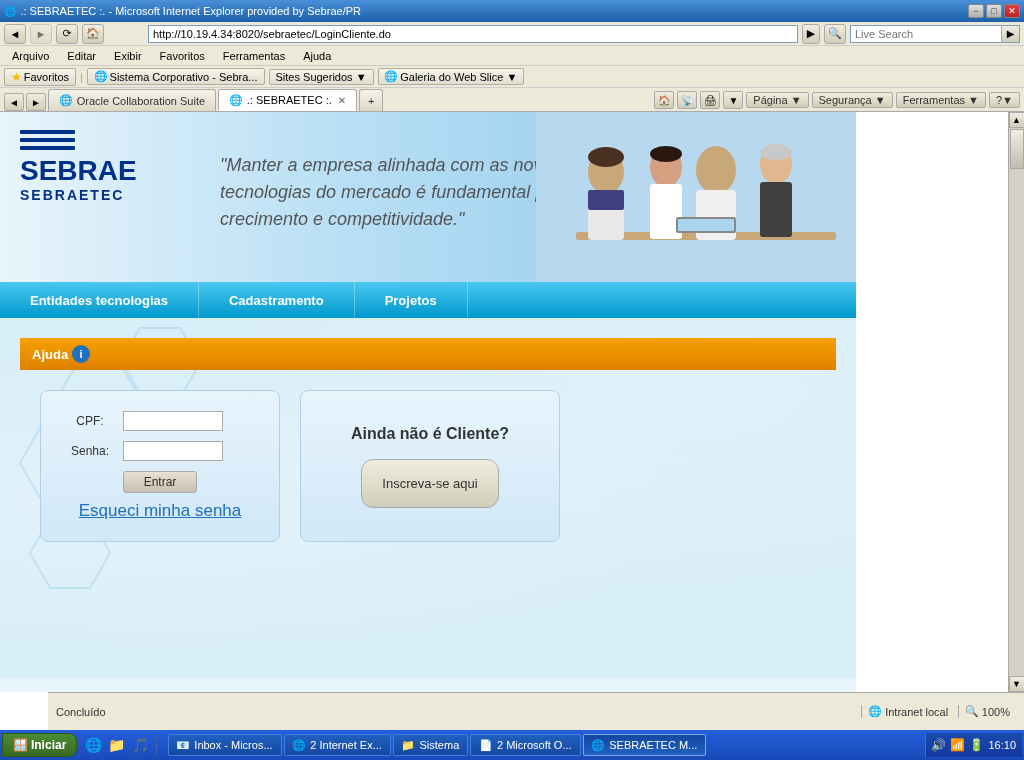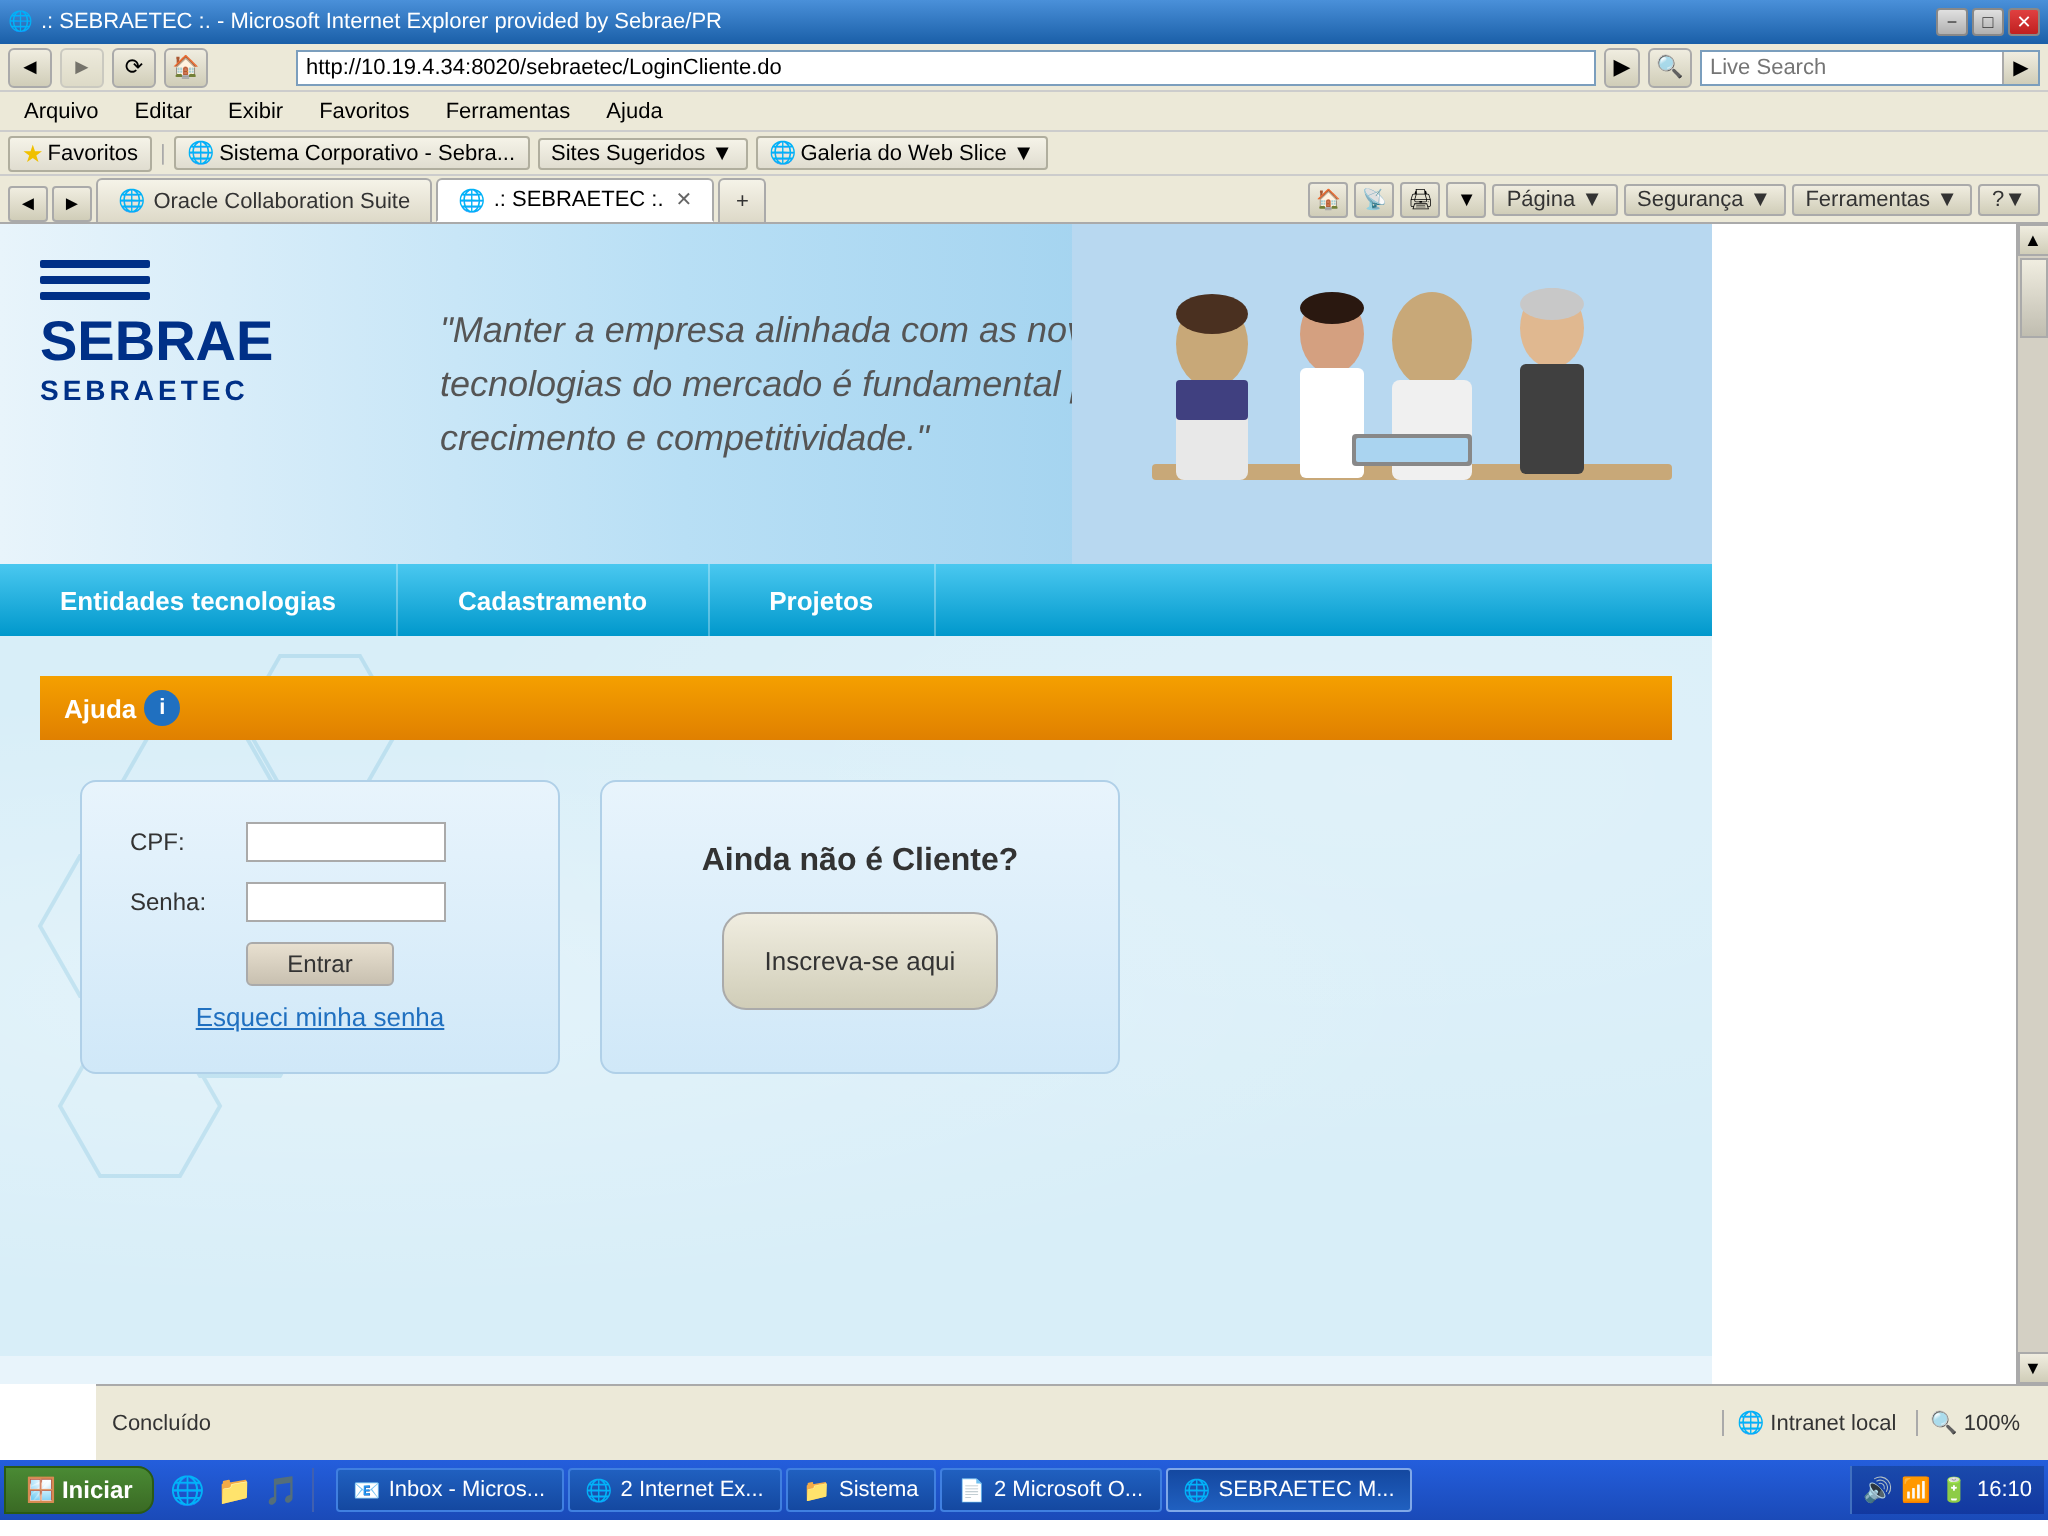--- a/index.html
+++ b/index.html
@@ -318,21 +318,21 @@
     .form-row {
       display: flex;
       align-items: center;
       margin-bottom: 10px;
       gap: 8px;
     }
     .form-label {
       font-size: 12px;
       color: #333;
       width: 50px;
-      text-align: left;
+      text-align: center;
     }
     .form-input {
       width: 100px;
       height: 20px;
       border: 1px solid #aaa;
       background: white;
       padding: 0 4px;
       font-size: 12px;
     }
     .entrar-btn {
@@ -343,21 +343,21 @@
       border: 1px solid #aaa;
       border-radius: 3px;
       cursor: pointer;
       font-size: 12px;
       color: #333;
     }
     .forgot-link {
       display: block;
       text-align: center;
       color: #2070c0;
-      font-size: 13px;
+      font-size: 17px;
       text-decoration: underline;
       cursor: pointer;
       margin-top: 6px;
     }
 
     
     .register-box {
       background: linear-gradient(to bottom, #e8f4fc, #d0e8f8);
       border: 1px solid #b0d0e8;
       border-radius: 8px;

